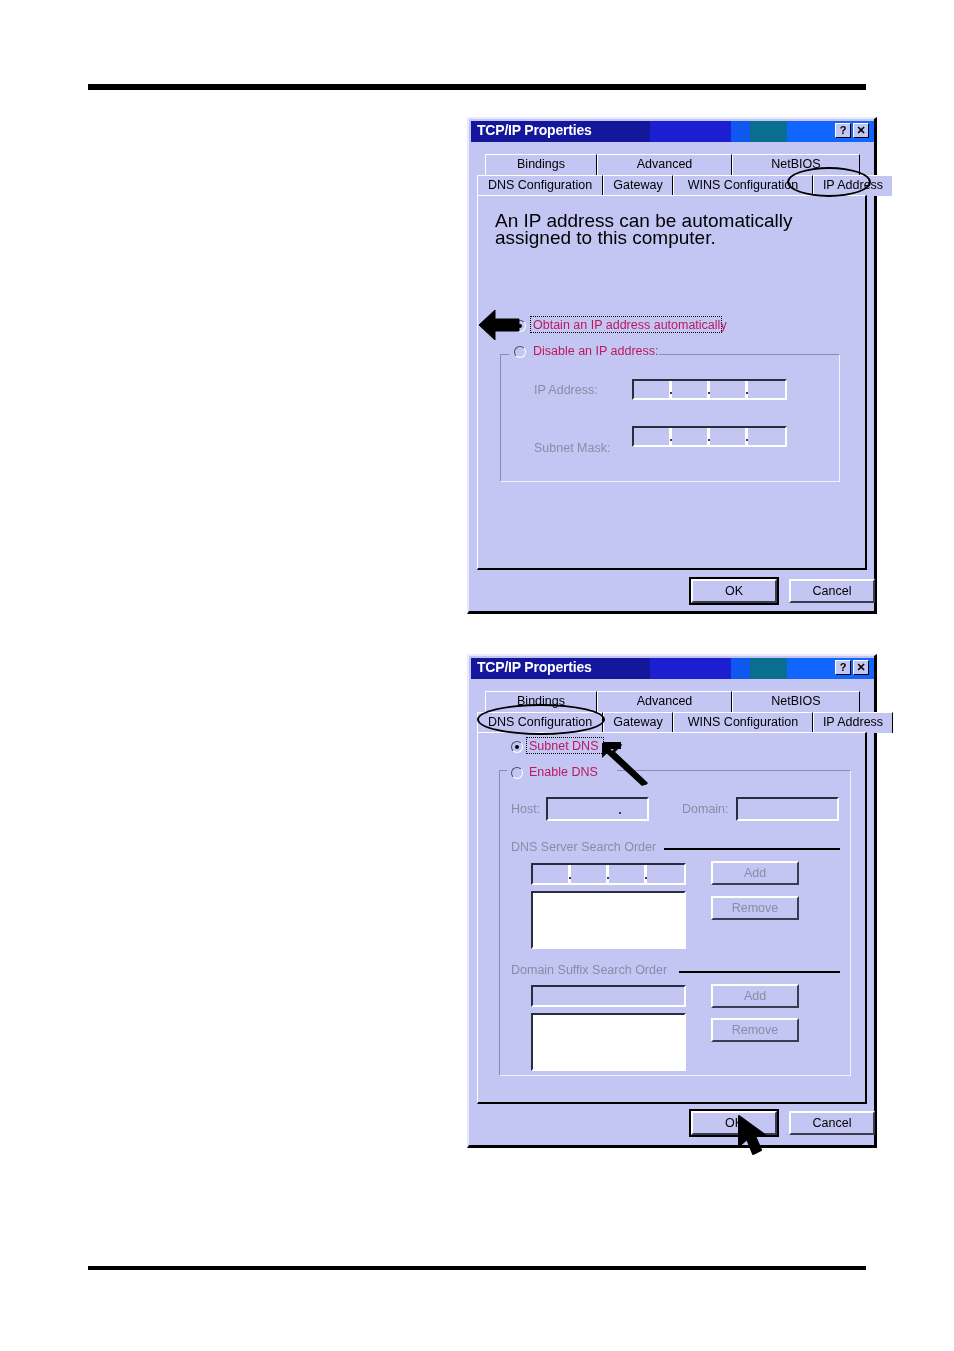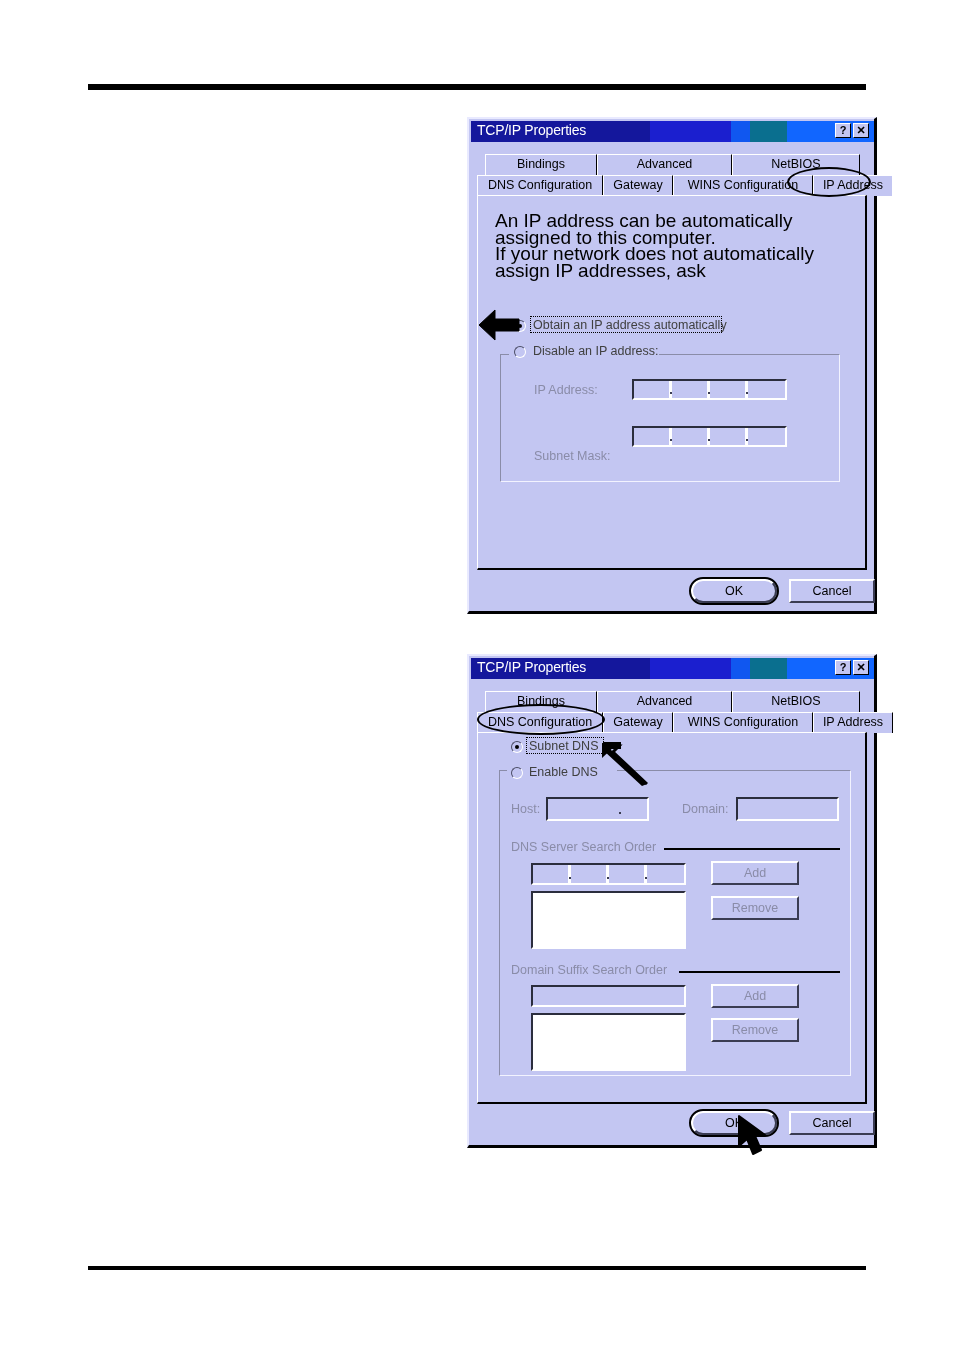--- a/index.html
+++ b/index.html
@@ -37,21 +37,21 @@
     display:flex;align-items:center;
   }
   .tb-seg{height:21px;}
   .tb-navy{background:#14179c;}
   .tb-indigo{background:#1b1fcf;}
   .tb-blue{background:#1057f0;}
   .tb-teal{background:#0a6f8f;}
   .tb-bright{background:#1166ff;}
   .title-text{
     position:absolute;left:8px;top:3px;
-    color:#fff;font-weight:normal;font-size:14px;
+    color:#fff;font-weight:bold;font-size:14px;
     letter-spacing:-0.2px;
     font-family:"Liberation Sans", sans-serif;
     white-space:nowrap;
   }
   .tb-btns{position:absolute;top:4px;display:flex;gap:2px;}
   .tb-btn{
     width:16px;height:15px;background:#c3c6f2;
     border-top:1px solid #fff;border-left:1px solid #fff;
     border-right:1px solid #000;border-bottom:1px solid #000;
     font-size:11px;font-weight:bold;line-height:13px;text-align:center;
@@ -79,21 +79,21 @@
     position:absolute;
     background:#c3c6f2;
     border-top:1px solid #ffffff;
     border-left:1px solid #ffffff;
     border-right:2px solid #000000;
     border-bottom:2px solid #000000;
     box-sizing:border-box;
   }
 
   
-  .lbl{position:absolute;font-size:12.5px;color:#404040;white-space:nowrap;
+  .lbl{position:absolute;font-size:12.5px;color:#be185d;white-space:nowrap;
        font-family:"Liberation Sans", sans-serif;}
   .lbl.dim{color:#8a8ca8;}
 
   .bodytext{
     position:absolute;font-size:19px;line-height:16.5px;color:#000;
     font-family:"Liberation Sans", sans-serif;
   }
 
   .radio{
     position:absolute;width:12px;height:12px;border-radius:50%;
@@ -144,21 +144,21 @@
     border-top:2px solid #ffffff;
     border-left:2px solid #ffffff;
     border-right:2px solid #3a3c52;
     border-bottom:2px solid #3a3c52;
     box-sizing:border-box;
     text-align:center;font-size:12.5px;color:#000;
     font-family:"Liberation Sans", sans-serif;
     display:flex;align-items:center;justify-content:center;
   }
   .btn.dim{color:#8a8ca8;}
-  .btn.default{outline:2px solid #000;outline-offset:0px;border-radius:12px;}
+  .btn.default{outline:2px solid #000;outline-offset:0px;}
 
   .hline{position:absolute;height:2px;background:#000;}
 
   
   .ellipse{
     position:absolute;border:2.5px solid #000;border-radius:50%;
     box-sizing:border-box;background:transparent;
   }
   svg.anno{position:absolute;overflow:visible;}
 </style>
@@ -193,21 +193,20 @@
     <div class="tab" style="width:126px;">DNS Configuration</div>
     <div class="tab" style="width:70px;">Gateway</div>
     <div class="tab" style="width:140px;">WINS Configuration</div>
     <div class="tab" style="width:80px;border-right:1px solid #fff;">IP Address</div>
   </div>
 
   <div class="tabpanel" style="left:8px;top:76px;width:390px;height:375px;"></div>
 
   <div class="bodytext" style="left:26px;top:94px;width:360px;">
     <div>An IP address can be automatically assigned to this computer.</div>
-    <div>If your network does not automatically assign IP addresses, ask</div>
   </div>
 
   <div class="radio checked" style="left:45px;top:201px;"></div>
   <div class="focusbox" style="left:61px;top:197px;width:192px;height:17px;"></div>
   <div class="lbl" style="left:64px;top:199px;">Obtain an IP address automatically</div>
 
   <div class="group" style="left:31px;top:235px;width:340px;height:128px;"></div>
   <div style="position:absolute;left:40px;top:228px;width:150px;height:14px;background:#c3c6f2;"></div>
   <div class="radio" style="left:45px;top:227px;"></div>
   <div class="lbl" style="left:64px;top:225px;">Disable an IP address:</div>
@@ -215,21 +214,21 @@
   <div class="lbl dim" style="left:65px;top:264px;">IP Address:</div>
   <div class="field" style="left:163px;top:260px;width:155px;height:21px;">
     <div class="ipsep" style="left:35px;"></div>
       <div class="ipdot" style="left:36px;top:11px;"></div>
     <div class="ipsep" style="left:73px;"></div>
       <div class="ipdot" style="left:74px;top:11px;"></div>
     <div class="ipsep" style="left:111px;"></div>
       <div class="ipdot" style="left:112px;top:11px;"></div>
   </div>
 
-  <div class="lbl dim" style="left:65px;top:330px;">Subnet Mask:</div>
+  <div class="lbl dim" style="left:65px;top:322px;">Subnet Mask:</div>
   <div class="field" style="left:163px;top:307px;width:155px;height:21px;">
     <div class="ipsep" style="left:35px;"></div>
       <div class="ipdot" style="left:36px;top:11px;"></div>
     <div class="ipsep" style="left:73px;"></div>
       <div class="ipdot" style="left:74px;top:11px;"></div>
     <div class="ipsep" style="left:111px;"></div>
       <div class="ipdot" style="left:112px;top:11px;"></div>
   </div>
 
   <div class="btn default" style="left:222px;top:460px;width:86px;height:24px;">OK</div>

